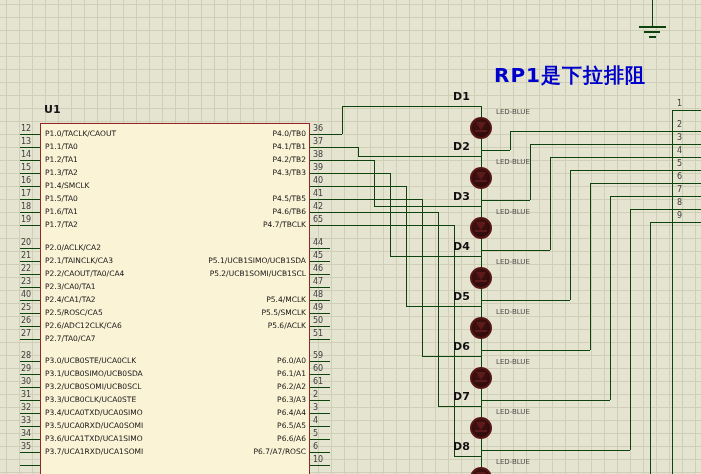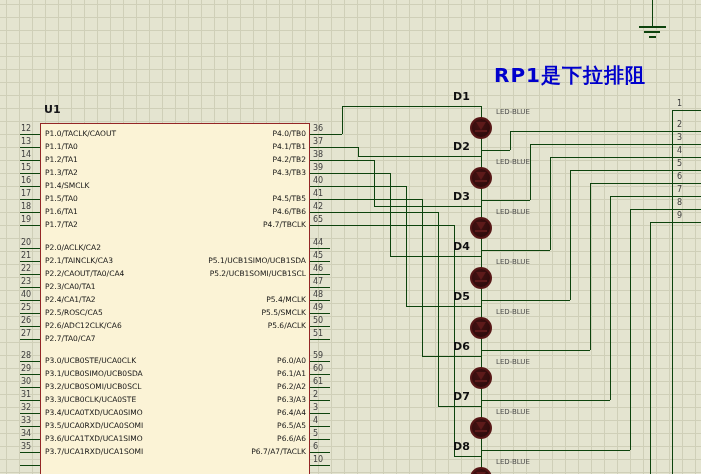--- a/index.html
+++ b/index.html
@@ -171,21 +171,21 @@
     <div class="pin-num" style="left:313px;top:403px">3</div>
     <div class="pin-label r" style="left:106px;top:408px;width:200px">P6.4/A4</div>
   <div class="wire" style="left:310px;top:426px;width:20px;height:1px"></div>
     <div class="pin-num" style="left:313px;top:416px">4</div>
     <div class="pin-label r" style="left:106px;top:421px;width:200px">P6.5/A5</div>
   <div class="wire" style="left:310px;top:439px;width:20px;height:1px"></div>
     <div class="pin-num" style="left:313px;top:429px">5</div>
     <div class="pin-label r" style="left:106px;top:434px;width:200px">P6.6/A6</div>
   <div class="wire" style="left:310px;top:452px;width:20px;height:1px"></div>
     <div class="pin-num" style="left:313px;top:442px">6</div>
-    <div class="pin-label r" style="left:106px;top:447px;width:200px">P6.7/A7/TACLK</div>
+    <div class="pin-label r" style="left:106px;top:447px;width:200px">P6.7/A7/ROSC</div>
   <div class="wire" style="left:310px;top:465px;width:20px;height:1px"></div>
     <div class="pin-num" style="left:313px;top:455px">10</div>
 
   <div class="wire" style="left:330px;top:134px;width:12px;height:1px"></div>
     <div class="wire" style="left:342px;top:106px;width:1px;height:28px"></div>
     <div class="wire" style="left:342px;top:106px;width:139px;height:1px"></div>
   <div class="wire" style="left:330px;top:147px;width:28px;height:1px"></div>
     <div class="wire" style="left:358px;top:147px;width:1px;height:9px"></div>
     <div class="wire" style="left:358px;top:156px;width:123px;height:1px"></div>
   <div class="wire" style="left:330px;top:160px;width:44px;height:1px"></div>

